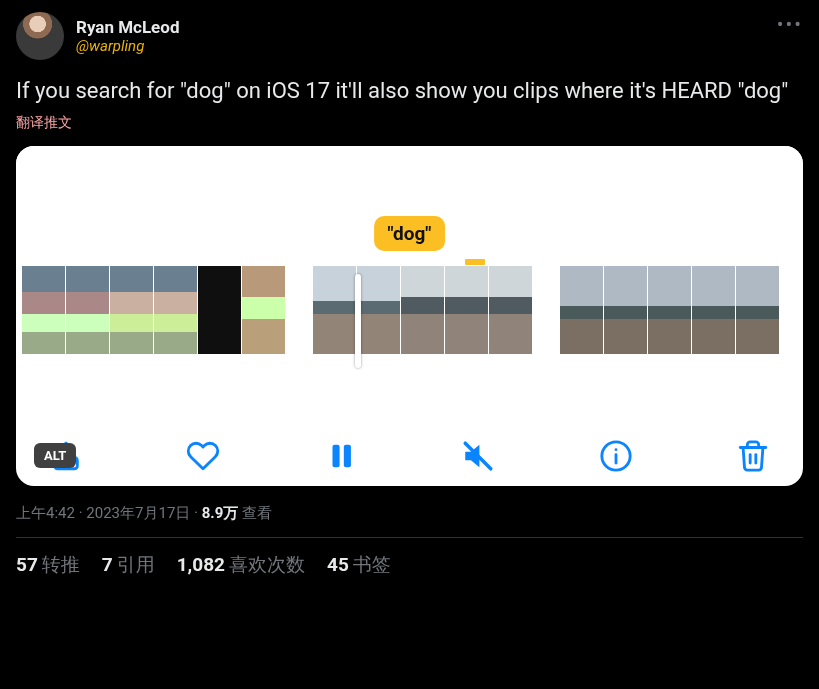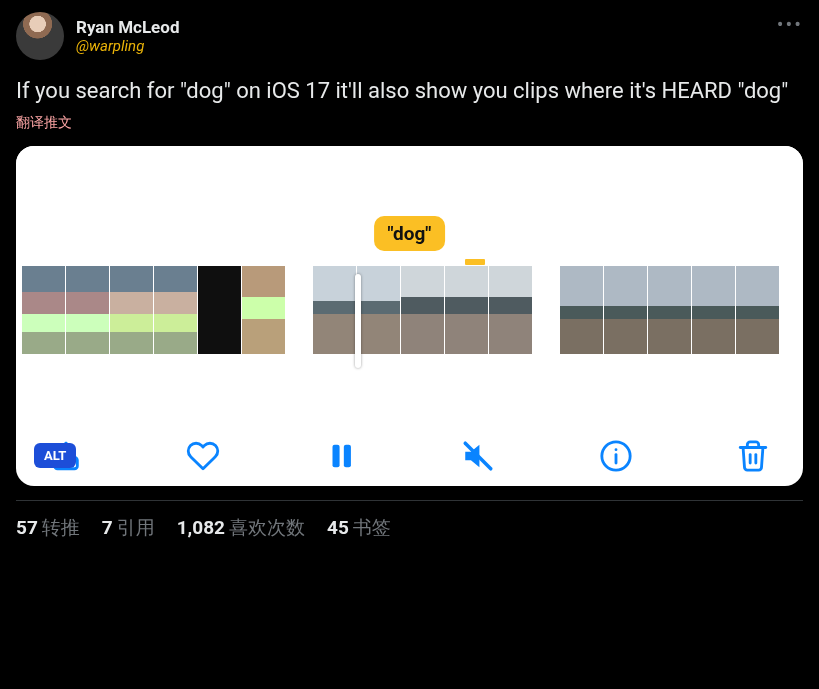--- a/index.html
+++ b/index.html
@@ -56,21 +56,21 @@
   .clip.g5 { background: linear-gradient(180deg, #aeb9c4 0 45%, #4a5a5a 45% 60%, #7a6f62 60% 100%); }
   .playhead { position: absolute; left: 339px; top: 128px; width: 6px; height: 94px; background: #fff; border-radius: 3px; z-index: 3; box-shadow: 0 0 3px rgba(0,0,0,0.4); }
   .toolbar {
     display: flex; justify-content: space-between; align-items: center;
     padding: 16px 30px 10px 30px; margin-top: auto;
   }
   .tool { color: #0a84ff; cursor: pointer; display: flex; align-items: center; justify-content: center; width: 40px; height: 40px; }
   .tool svg { width: 34px; height: 34px; }
   .alt-badge {
     position: absolute; left: 18px; bottom: 18px;
-    background: #1d4ed8; color: #fff; font-weight: 700; font-size: 13px;
+    background: #404040; color: #fff; font-weight: 700; font-size: 13px;
     padding: 5px 10px; border-radius: 6px;
   }
   .meta { margin-top: 18px; font-size: 15px; color: #71767b; }
   .meta .views-count { color: #e7e9ea; font-weight: 700; }
   .divider { border-top: 1px solid #2f3336; margin: 14px 0; }
   .stats { display: flex; gap: 22px; font-size: 19px; color: #71767b; }
   .stats .num { color: #e7e9ea; font-weight: 700; margin-right: 4px; }
 </style>
 </head>
 <body>
@@ -162,20 +162,23 @@
             <path d="M10 11v6"></path>
             <path d="M14 11v6"></path>
             <path d="M8 6V4a2 2 0 0 1 2-2h4a2 2 0 0 1 2 2v2"></path>
           </svg>
       </div>
     </div>
 
     <div class="alt-badge">ALT</div>
   </div>
 
+  <div class="meta">
+    <span>上午4:42</span><span> · </span><span>2023年7月17日</span><span> · </span><span class="views-count">8.9万</span><span> 查看</span>
+  </div>
 
   <div class="divider"></div>
 
   <div class="stats">
     <div><span class="num">57</span><span>转推</span></div>
     <div><span class="num">7</span><span>引用</span></div>
     <div><span class="num">1,082</span><span>喜欢次数</span></div>
     <div><span class="num">45</span><span>书签</span></div>
   </div>
 

